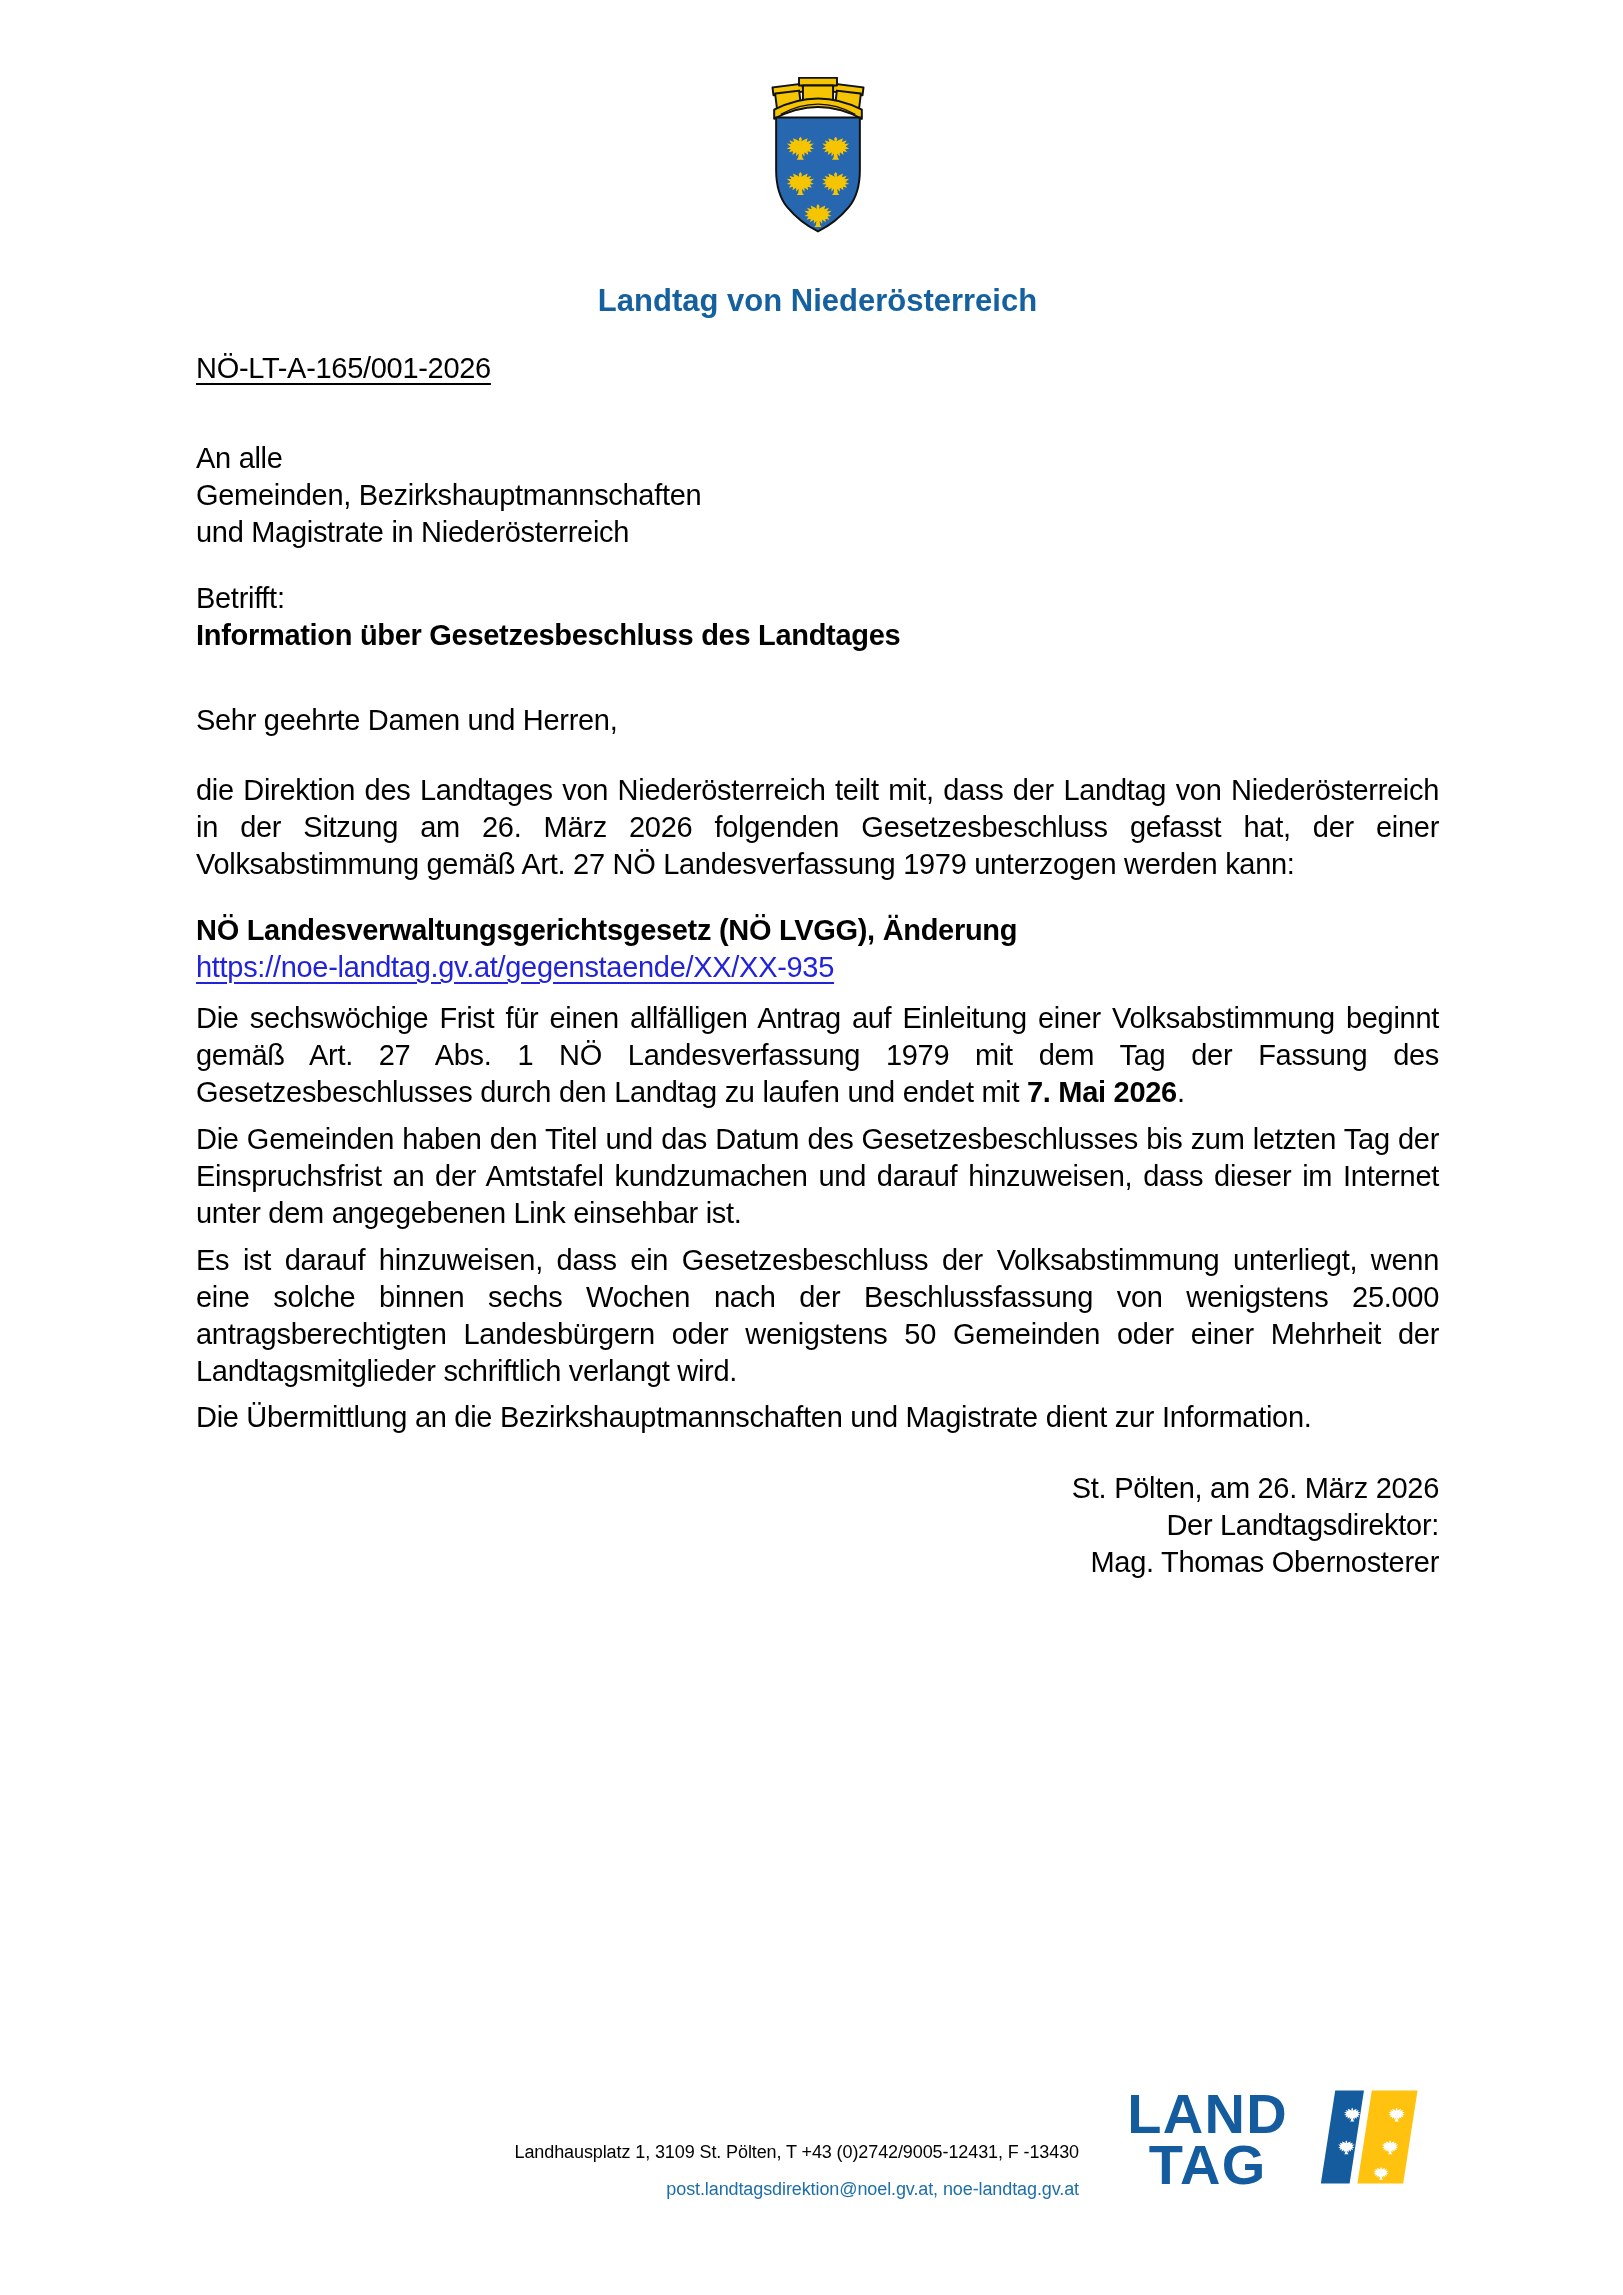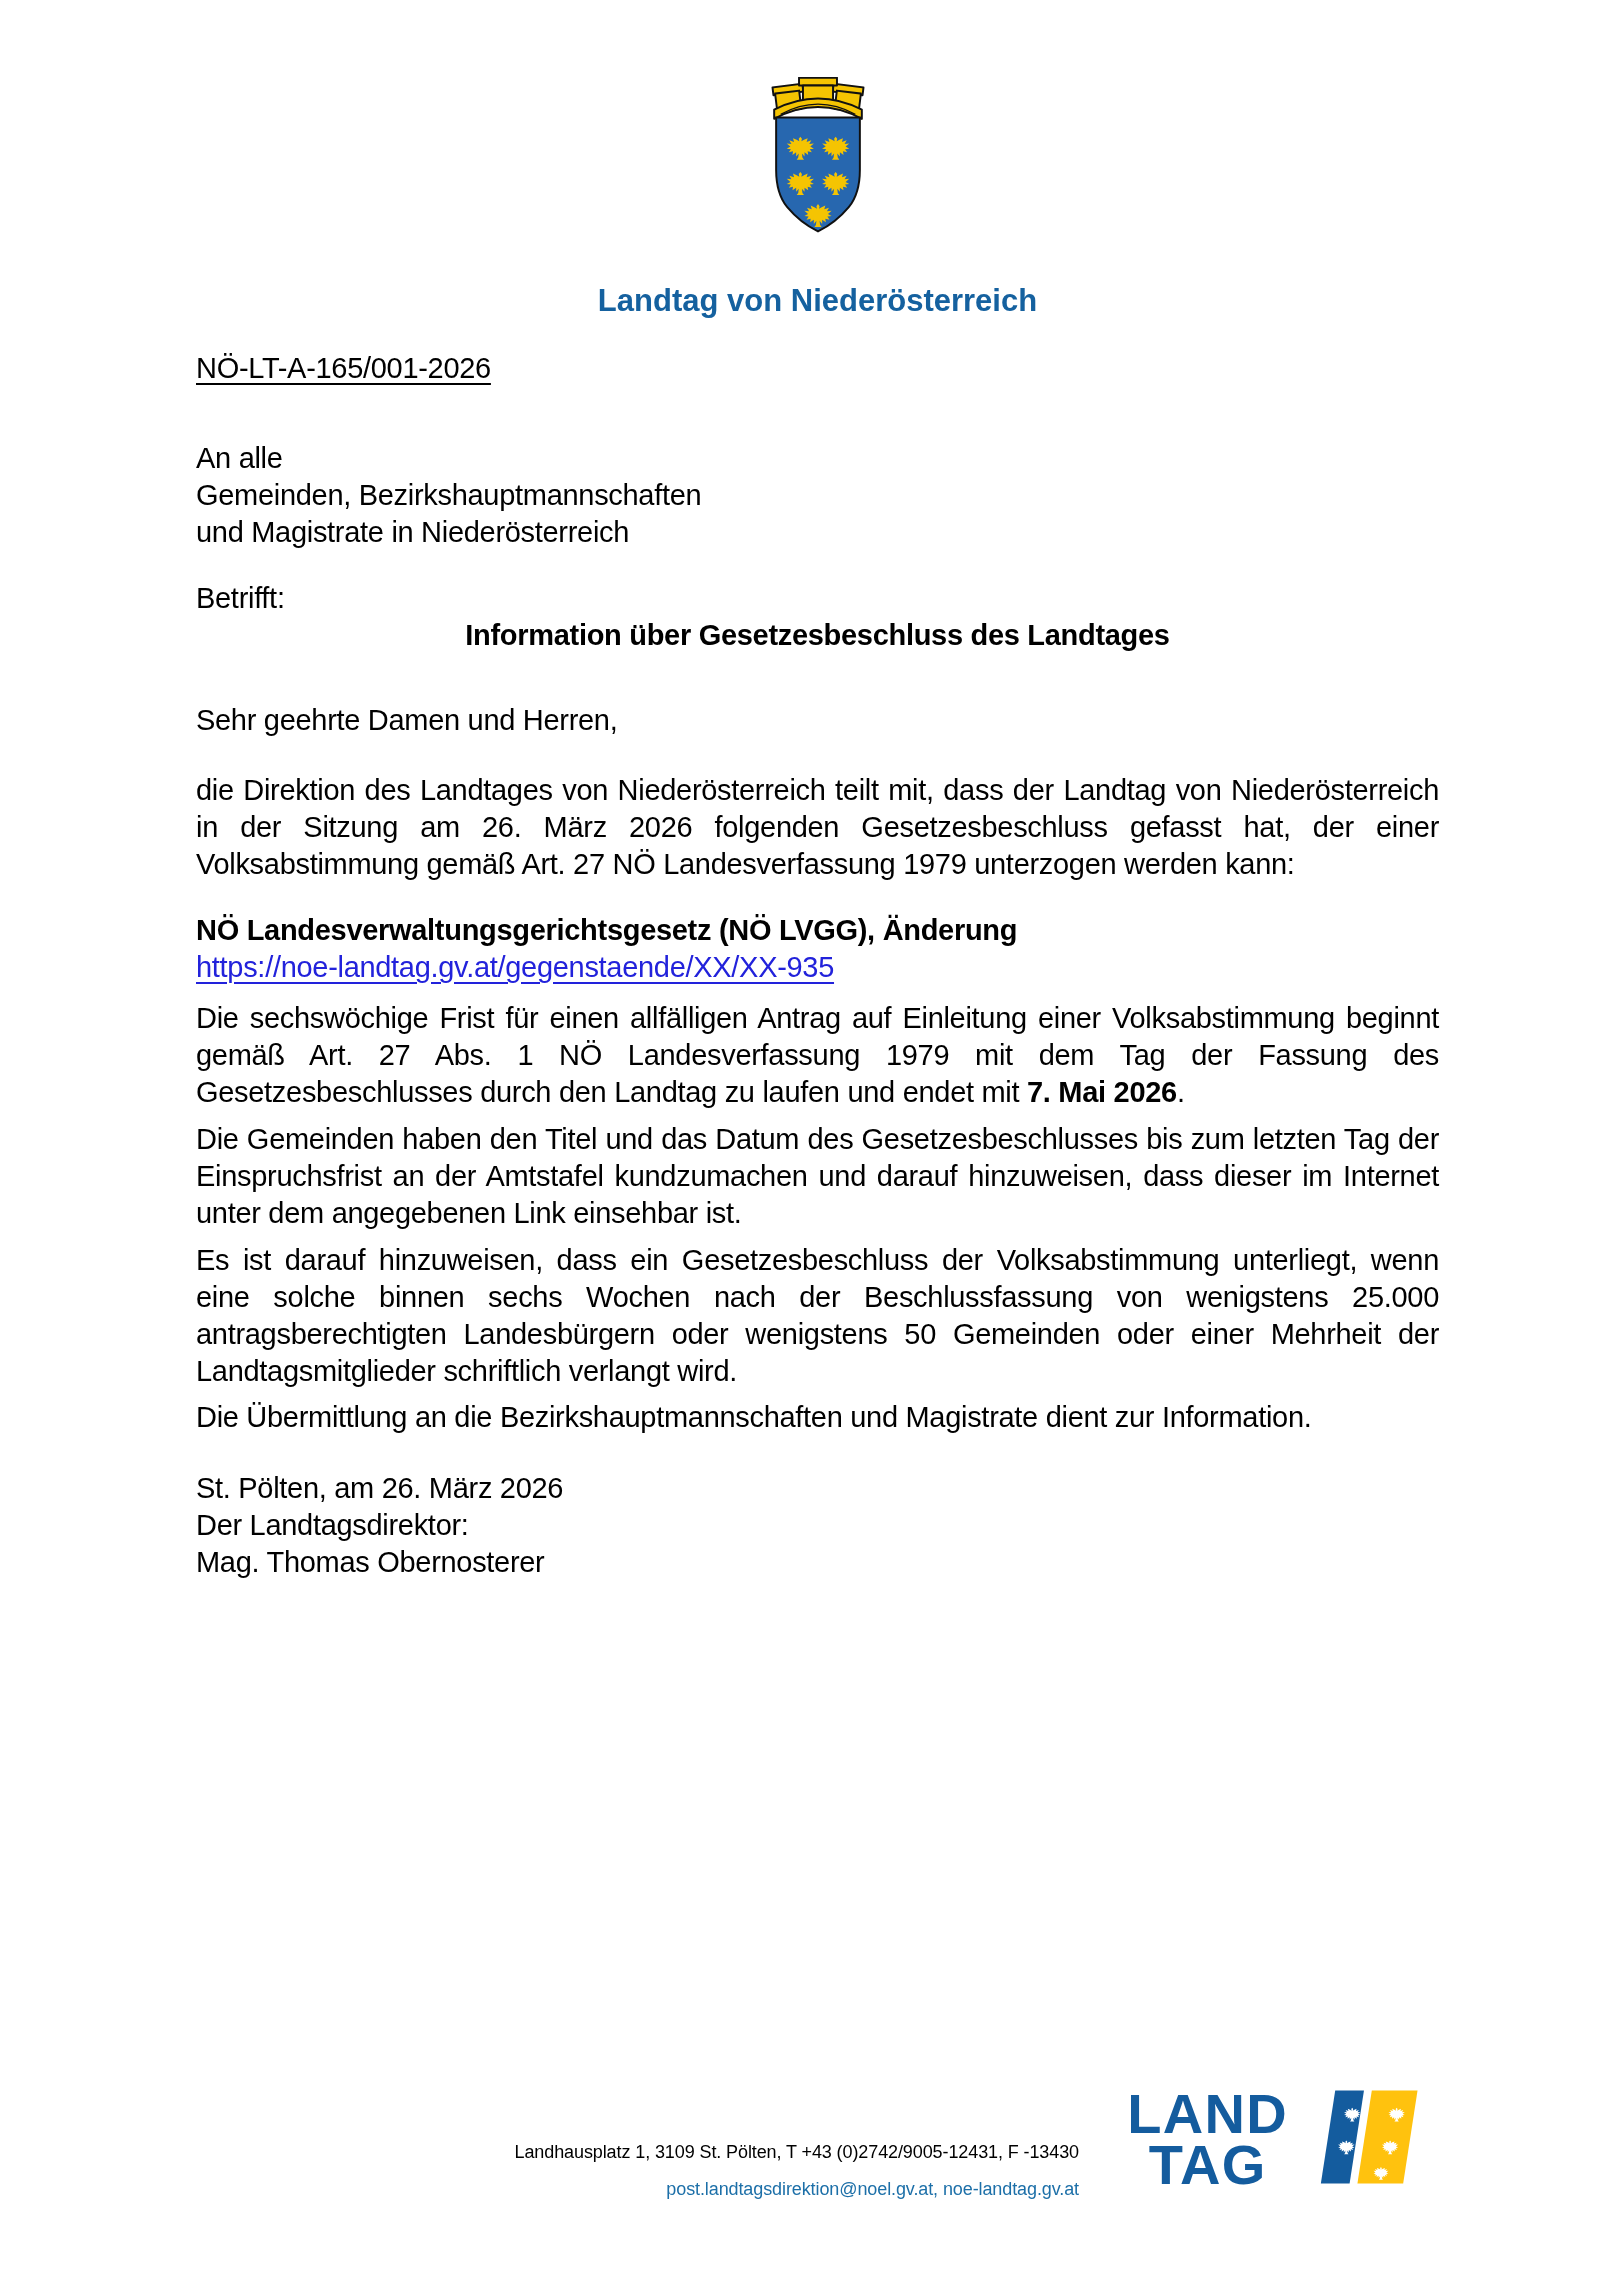--- a/index.html
+++ b/index.html
@@ -48,24 +48,24 @@
     color:#2222DB;
     text-decoration:underline;
     text-decoration-thickness:2px;
     text-underline-offset:4.6px;
     cursor:pointer;
   }
   .p2{ margin-top:14px; }
   .p3{ margin-top:9.8px; }
   .p4{ margin-top:9.8px; }
   .p5{ margin-top:9.8px; }
-  .bold{ font-weight:bold;text-align:center; }
+  .bold{ font-weight:bold; }
   .closing{
     margin-top:34px;
-    text-align:left;
+    text-align:right;
   }
   .footer-text{
     position:absolute;
     top:2134px;
     right:544px;
     text-align:right;
     font-size:18px;
     line-height:37px;
     letter-spacing:-0.1px;
   }

